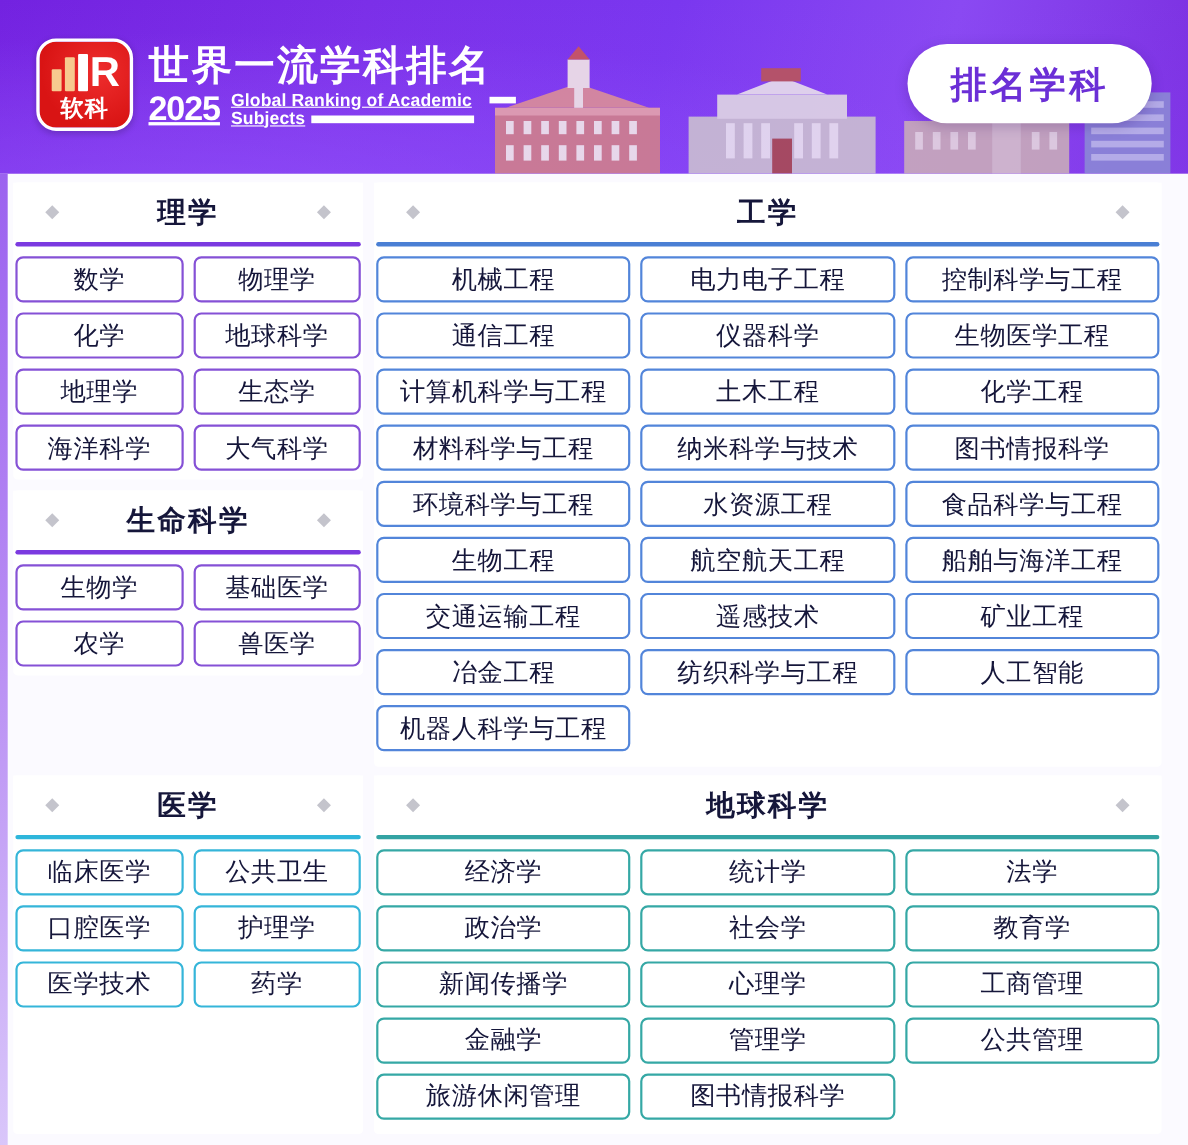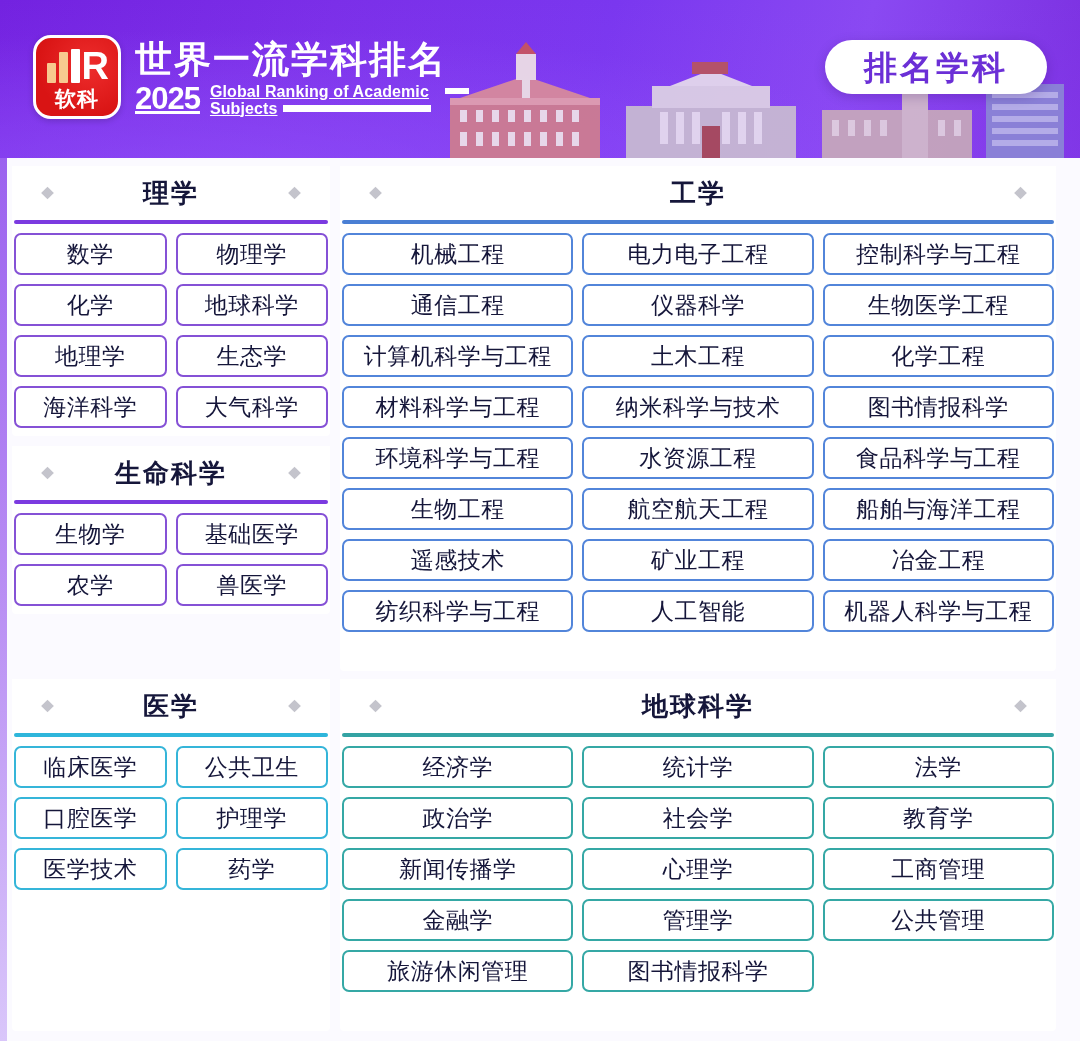--- a/index.html
+++ b/index.html
@@ -66,21 +66,21 @@
     font: 700 16px/17px "Liberation Sans", sans-serif;
     padding-top: 2px; letter-spacing: .1px;
   }
   .en-line1 { display: flex; align-items: center; gap: 16px; }
   .en-line2 { display: flex; align-items: center; gap: 6px; }
   .dash-sm { display: inline-block; width: 24px; height: 6px; background: #fff; }
   .dash-lg { display: inline-block; width: 148px; height: 7px; background: #fff; }
 
   .pill {
     position: absolute; right: 33px; top: 40px;
-    min-width: 222px; height: 54px; border-radius: 36px;
+    min-width: 222px; height: 72px; border-radius: 36px;
     background: #fff;
     display: flex; align-items: center; justify-content: center;
     color: #6b2fd6;
     font: 700 33px/33px "Liberation Sans", sans-serif;
     letter-spacing: 3px;
     padding: 0 26px;
     box-shadow: 0 3px 12px rgba(40,0,90,.22);
   }
 
   
@@ -316,20 +316,21 @@
         <div class="item">化学工程</div>
         <div class="item">材料科学与工程</div>
         <div class="item">纳米科学与技术</div>
         <div class="item">图书情报科学</div>
         <div class="item">环境科学与工程</div>
         <div class="item">水资源工程</div>
         <div class="item">食品科学与工程</div>
         <div class="item">生物工程</div>
         <div class="item">航空航天工程</div>
         <div class="item">船舶与海洋工程</div>
+        <div class="item">交通运输工程</div>
         <div class="item">遥感技术</div>
         <div class="item">矿业工程</div>
         <div class="item">冶金工程</div>
         <div class="item">纺织科学与工程</div>
         <div class="item">人工智能</div>
         <div class="item">机器人科学与工程</div>
       </div>
     </div>
 
     <div class="panel th-cyan">

